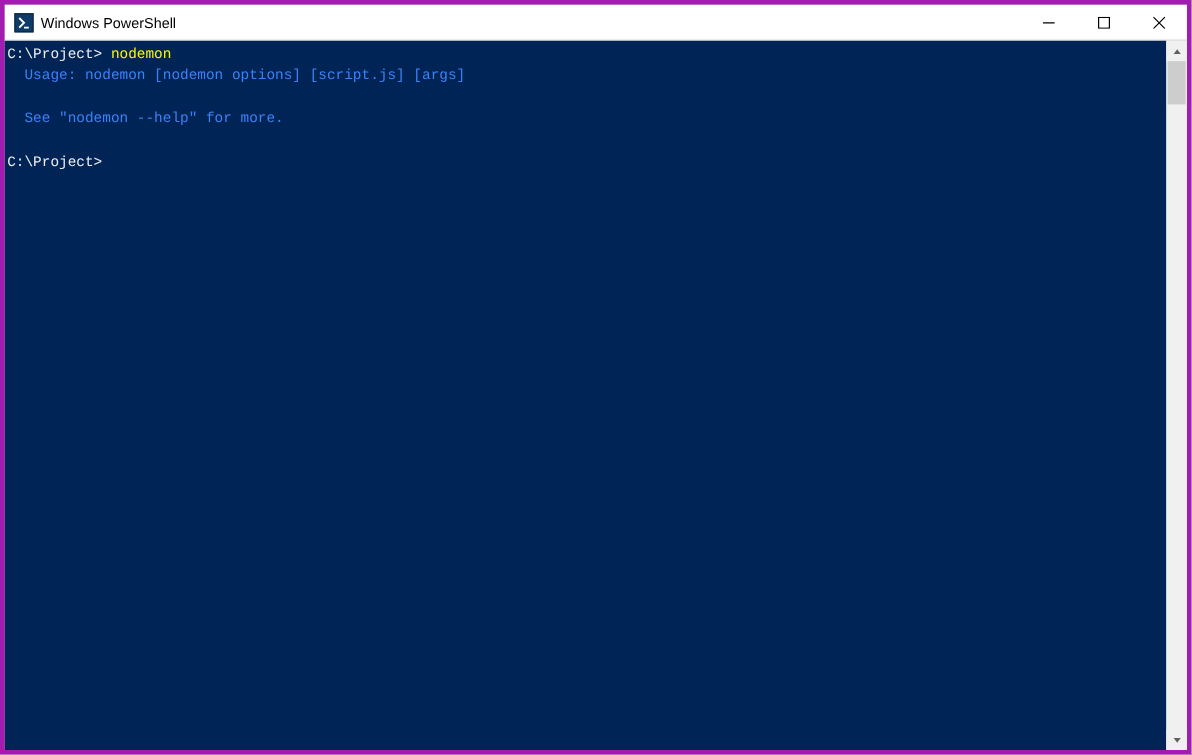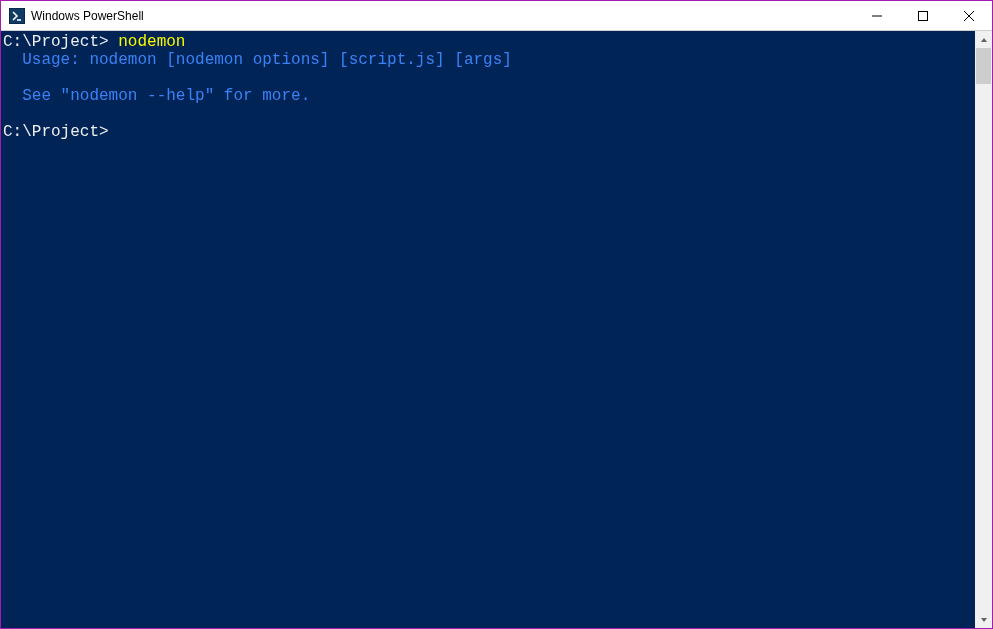--- a/index.html
+++ b/index.html
@@ -8,21 +8,21 @@
     width: 993px;
     height: 629px;
     background: #fff;
     font-family: "Segoe UI", Tahoma, sans-serif;
     font-size: 12px;
     overflow: hidden;
   }
   .window {
     width: 993px;
     height: 629px;
-    border: 1px solid #a21caf;
+    border: 4px solid #a21caf;
     background: #fff;
     display: flex;
     flex-direction: column;
   }
   .titlebar {
     height: 30px;
     background: #ffffff;
     display: flex;
     align-items: center;
     border-bottom: 1px solid #d0d0d0;
@@ -67,21 +67,21 @@
   .client {
     flex: 1 1 auto;
     display: flex;
     min-height: 0;
   }
   .terminal {
     flex: 1 1 auto;
     background: #012456;
     color: #cccccc;
     font-family: Consolas, "Courier New", monospace;
-    font-size: 16px;
+    font-size: 12px;
     line-height: 18px;
     padding: 2px 0 10px 0;
     white-space: pre;
     overflow: hidden;
     letter-spacing: 0px;
   }
   .line { padding: 0 2px; min-height: 18px; }
   .prompt-text { color: #eeeeee; }
   .cmd { color: #f9f900; }
   .out { color: #3b82f6; }

